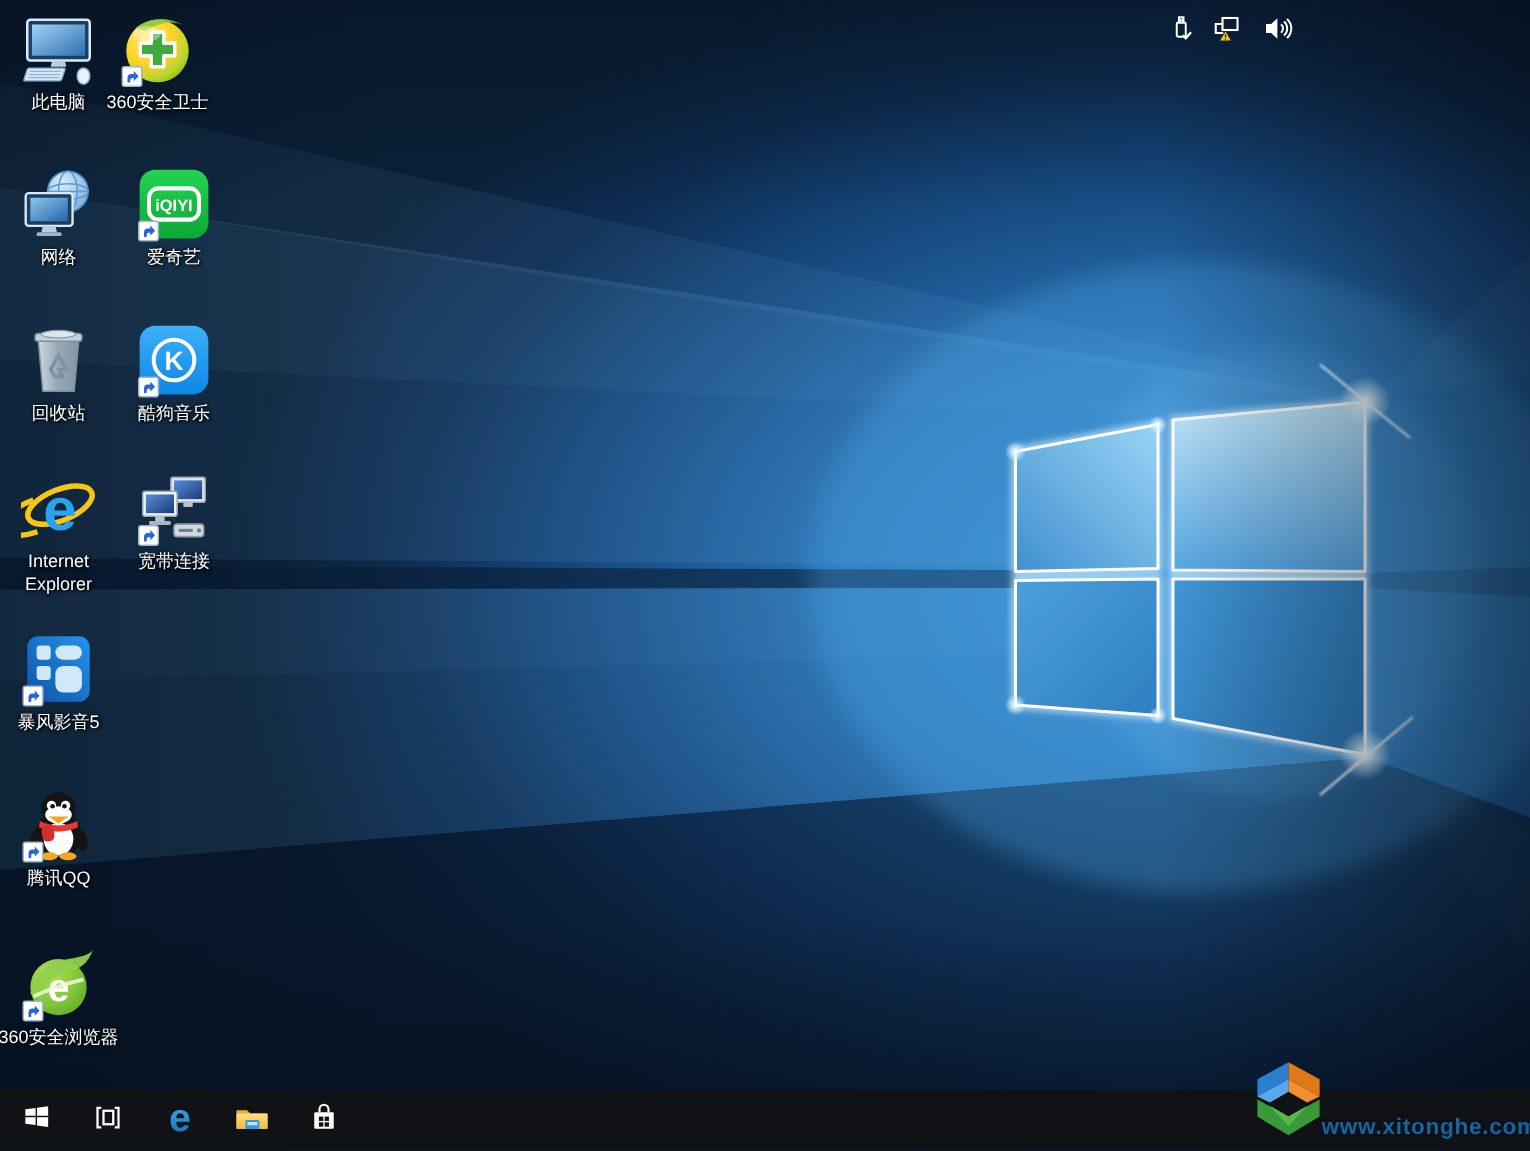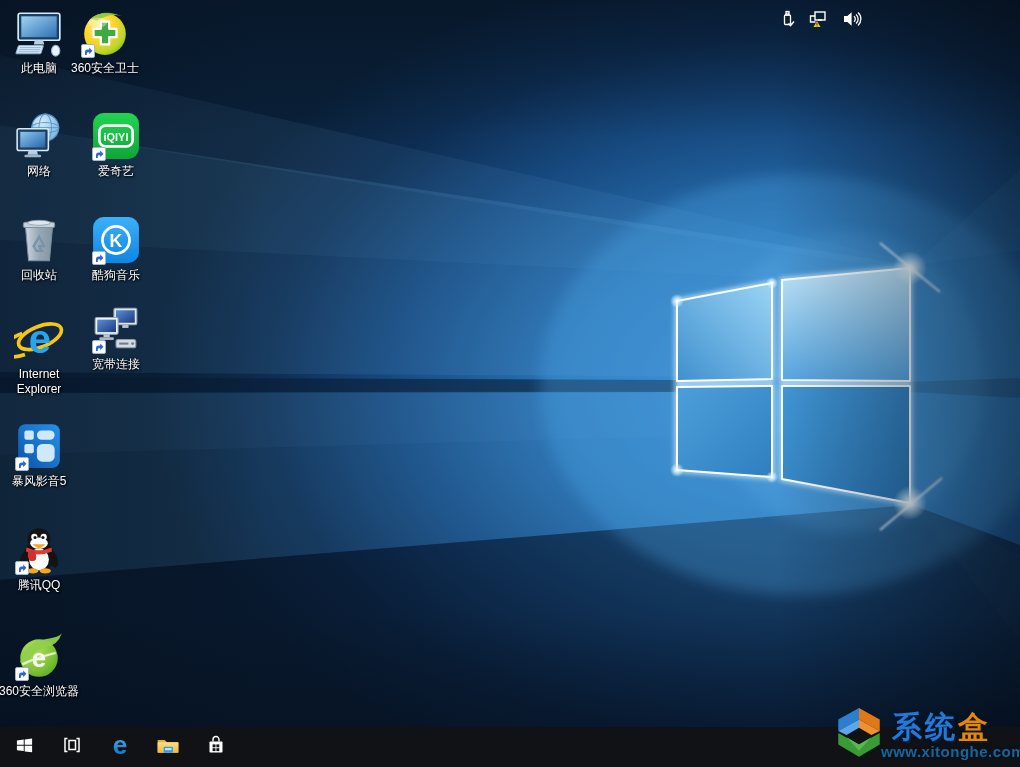--- a/index.html
+++ b/index.html
@@ -297,21 +297,21 @@
   <div class="art">
     <svg width="52" height="52" viewBox="0 0 48 48">
       <ellipse cx="24" cy="21" rx="21" ry="9.5" fill="none" stroke="#f5c518" stroke-width="3.4" transform="rotate(-22 24 21)"></ellipse>
       <text x="24" y="36" text-anchor="middle" font-family="Liberation Sans,sans-serif" font-weight="bold" font-size="37" fill="#2aa3ef">e</text>
       <path d="M5 31 A21 9.5 0 0 1 10 12" fill="none" stroke="#f5c518" stroke-width="3.4" transform="rotate(-22 24 21)"></path>
     </svg>
   </div>
   <div class="dlabel">Internet Explorer</div>
 </div>
 
-<div class="dicon" style="left:74px;top:304px;">
+<div class="dicon" style="left:74px;top:314px;">
   <div class="art">
     <svg width="50" height="50" viewBox="0 0 48 48">
       <defs>
           <linearGradient id="bbscr" x1="0" y1="0" x2="1" y2="1">
         <stop offset="0" stop-color="#5a8fd8"></stop>
             <stop offset="1" stop-color="#1c3a7a"></stop>
           </linearGradient>
         </defs>
       <rect x="22" y="4" width="22" height="16" rx="1.5" fill="#dfe6ee" stroke="#9aa8b6" stroke-width="1"></rect>
       <rect x="24" y="6" width="18" height="12" fill="url(#bbscr)"></rect>
@@ -413,21 +413,20 @@
   <span class="wm-logo">
     <svg width="54" height="56" viewBox="0 0 52 54">
       <polygon points="26,3 6,14 6,25 26,14" fill="#2a7fd0"></polygon>
       <polygon points="26,14 6,25 14,29 26,22" fill="#5aa8e8"></polygon>
       <polygon points="26,3 46,14 46,25 26,14" fill="#e07818"></polygon>
       <polygon points="26,14 46,25 38,29 26,22" fill="#f09030"></polygon>
       <polygon points="6,27 26,38 46,27 46,38 26,50 6,38" fill="#3a9a38"></polygon>
       <polygon points="14,31 26,38 38,31 26,44" fill="#58b84e"></polygon>
     </svg>
   </span>
-  <span class="wm-title"><span class="wm-t-blue">系统</span><span class="wm-t-orange">盒</span></span>
   <span class="wm-url">www.xitonghe.com</span>
 </div>
 
 <div class="taskbar">
   <div class="tb-btn" style="left:0;">
     <span>
       <svg width="19" height="19" viewBox="0 0 20 20" fill="#ffffff">
         <polygon points="2,4.8 9.2,3.8 9.2,9.3 2,9.3"></polygon>
         <polygon points="10.2,3.6 18,2.6 18,9.3 10.2,9.3"></polygon>
         <polygon points="2,10.3 9.2,10.3 9.2,15.8 2,14.9"></polygon>

